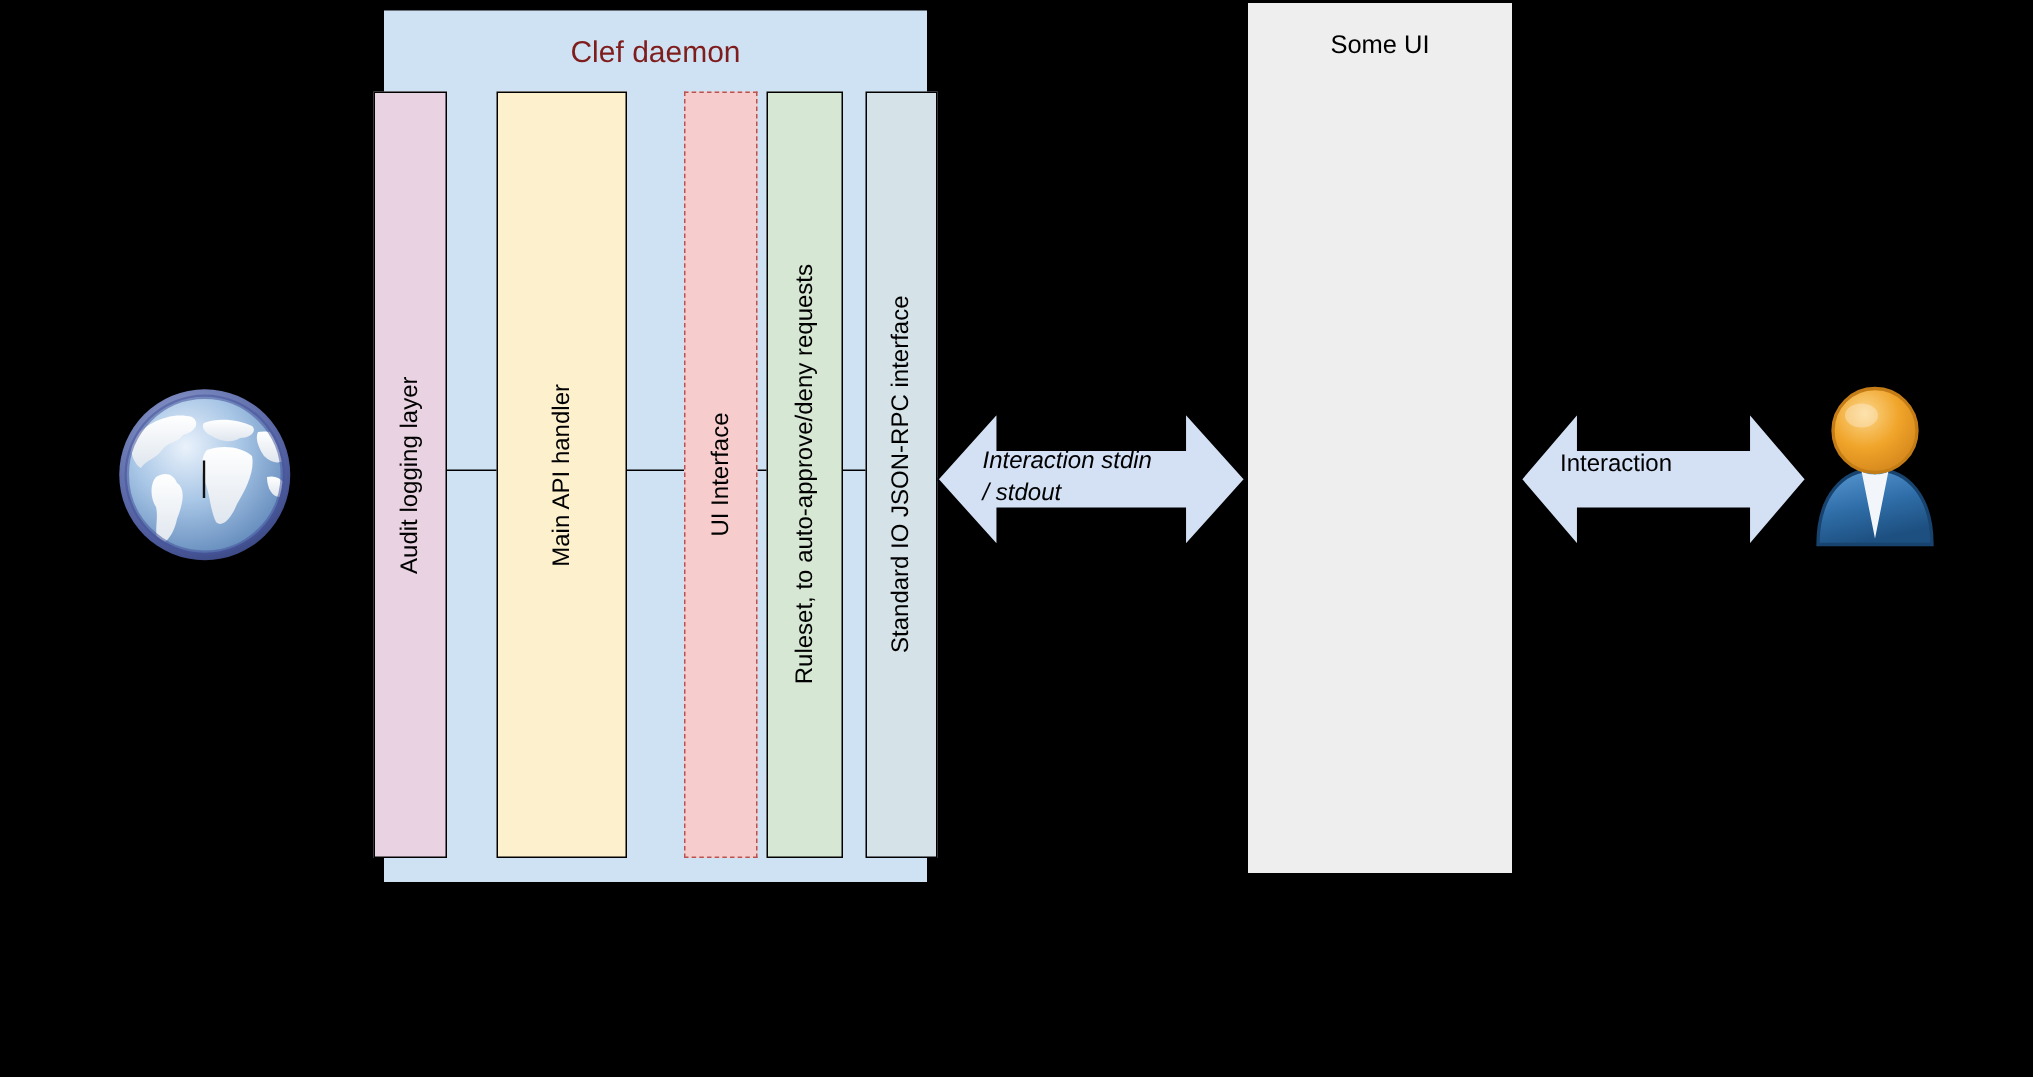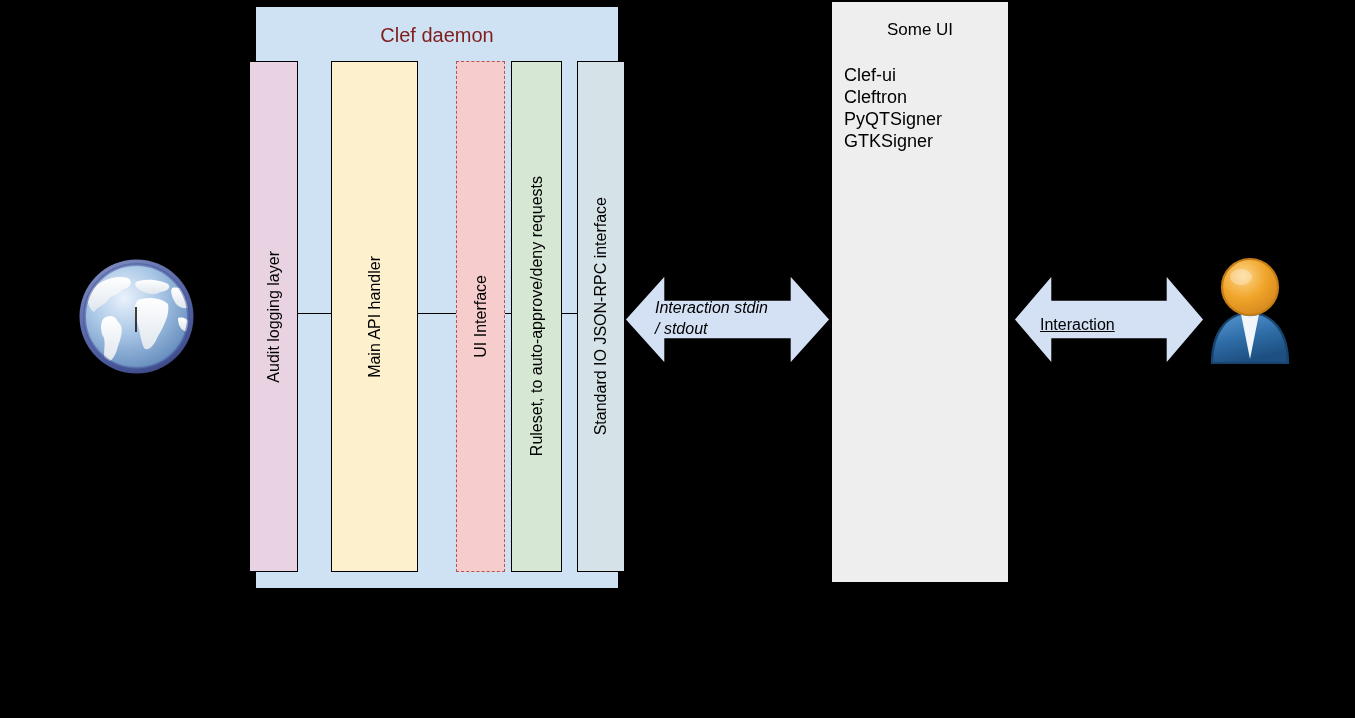--- a/index.html
+++ b/index.html
@@ -123,21 +123,21 @@
   .arrow-label {
     position: absolute;
     font-size: 16px;
     line-height: 21px;
     color: #000;
     white-space: pre-line;
   }
   #arrow1 { left: 625px; top: 271px; }
   #arrow1-label { left: 655px; top: 297px; width: 150px; font-style: italic; }
   #arrow2 { left: 1014px; top: 271px; }
-  #arrow2-label { left: 1040px; top: 314px; width: 150px; text-decoration: underline; }
+  #arrow2-label { left: 1040px; top: 299px; width: 150px; }
 
   
   .globe {
     position: absolute;
     left: 74px;
     top: 254px;
     width: 125px;
     height: 125px;
   }
   
@@ -227,26 +227,20 @@
   <div class="arrow-wrap" id="arrow1">
     <svg width="205" height="97" viewBox="0 0 205 97">
       <polygon points="0,48.5 40,4 40,29 165,29 165,4 205,48.5 165,93 165,68 40,68 40,93" fill="#d4e1f5" stroke="#000000" stroke-width="1.4"></polygon>
     </svg>
   </div>
   <div class="arrow-label" id="arrow1-label">Interaction stdin
 / stdout</div>
 
   <div class="someui-box">
     <div class="someui-title">Some UI</div>
-    <ul class="someui-list">
-      <li>Clef-ui</li>
-      <li>Cleftron</li>
-      <li>PyQTSigner</li>
-      <li>GTKSigner</li>
-    </ul>
   </div>
 
   <div class="arrow-wrap" id="arrow2">
     <svg width="190" height="97" viewBox="0 0 190 97">
       <polygon points="0,48.5 38,4 38,29 152,29 152,4 190,48.5 152,93 152,68 38,68 38,93" fill="#d4e1f5" stroke="#000000" stroke-width="1.4"></polygon>
     </svg>
   </div>
   <div class="arrow-label" id="arrow2-label">Interaction</div>
 
   <div class="user">

